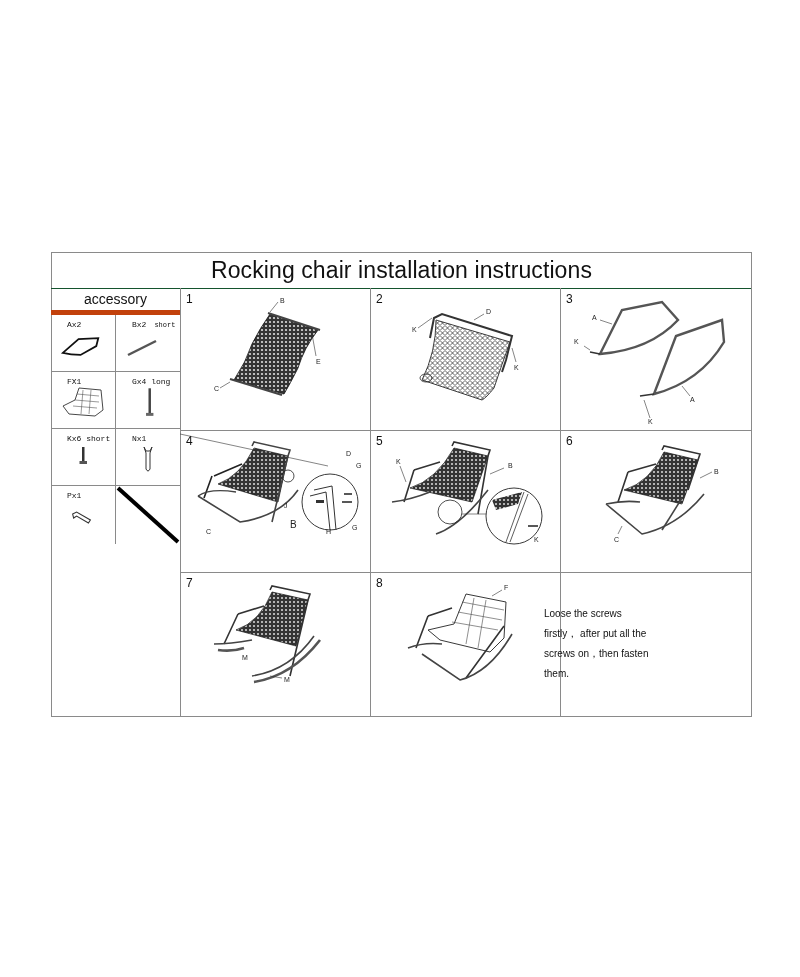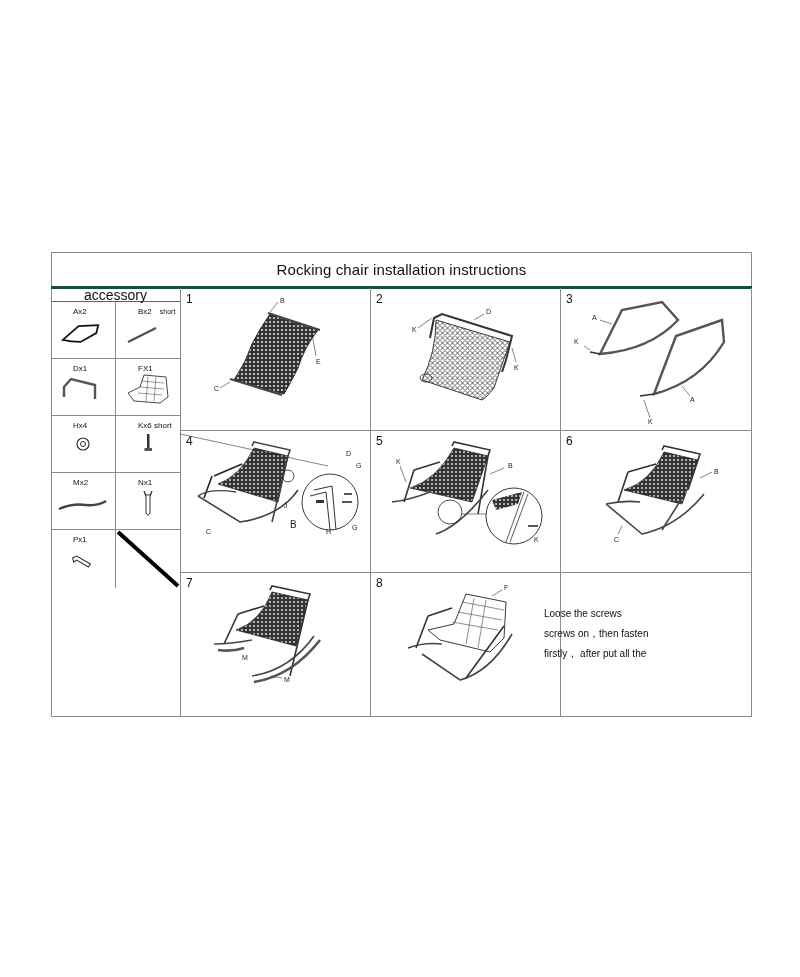--- a/index.html
+++ b/index.html
@@ -1,25 +1,25 @@
 <!DOCTYPE html>
 <html><head>
 <meta charset="utf-8">
 <style>
   html, body { margin:0; padding:0; background:#ffffff; }
   body { width:800px; height:977px; position:relative; overflow:hidden; font-family:"Liberation Sans", sans-serif; color:#111; }
   .frame { position:absolute; left:51px; top:252px; width:701px; height:465px; border:1px solid #8a8a8a; box-sizing:border-box; }
-  .title { position:absolute; left:51px; top:252px; width:701px; height:37px; border-bottom:3px solid #14532d; box-sizing:border-box; display:flex; align-items:center; justify-content:center; font-size:15px; letter-spacing:0.1px; }
+  .title { position:absolute; left:51px; top:252px; width:701px; height:37px; border-bottom:1px solid #14532d; box-sizing:border-box; display:flex; align-items:center; justify-content:center; font-size:23px; letter-spacing:0.1px; }
   .acc-col { position:absolute; left:51px; top:288px; width:130px; height:429px; border-right:1px solid #8a8a8a; box-sizing:border-box; }
-  .acc-head { height:14px; border-bottom:1px solid #c2410c; box-sizing:border-box; display:flex; align-items:center; justify-content:center; font-size:14px;text-align:right; }
+  .acc-head { height:27px; border-bottom:5px solid #c2410c; box-sizing:border-box; display:flex; align-items:center; justify-content:center; font-size:14px;text-align:right; }
   .acc-grid { display:grid; grid-template-columns:65px 64px; }
   .acc-cell { height:57px; border-bottom:1px solid #8a8a8a; box-sizing:border-box; position:relative; }
   .acc-cell:nth-child(odd) { border-right:1px solid #8a8a8a; }
   .acc-cell.last { border-bottom:none; height:58px; }
-  .acc-label { position:absolute; left:22px; top:5px; font-size:8px; }
+  .acc-label { position:absolute; left:16px; top:5px; font-size:8px;font-family:Liberation Mono, monospace; }
   .acc-label .sub { margin-left:8px; font-size:7px; }
   .acc-icon { position:absolute; left:0; top:14px; width:100%; height:42px; }
   .step { position:absolute; border-right:1px solid #8a8a8a; border-bottom:1px solid #8a8a8a; box-sizing:border-box; }
   .step .num { position:absolute; left:6px; top:4px; font-size:12px; }
   .step svg { position:absolute; left:0; top:0; }
   .note { position:absolute; left:544px; top:604px; width:180px; font-size:10px; line-height:20px; }
   .note div { white-space:nowrap; }
   .lbl { font-family:"Liberation Sans", sans-serif; font-size:7px; fill:#222; }
 </style>
 </head>
@@ -39,57 +39,45 @@
         <path d="M12 24 L28 10 L48 9 L46 17 L30 26 Q20 26 12 24 Z" fill="none" stroke="#111" stroke-width="1.8"></path>
       </svg>
     </div>
     <div class="acc-cell">
       <span class="acc-label"><span>Bx2</span><span class="sub">short</span></span>
       <svg class="acc-icon" viewBox="0 0 64 42">
         <line x1="12" y1="26" x2="40" y2="12" stroke="#555" stroke-width="2.5"></line>
       </svg>
     </div>
 
-    <div class="acc-cell">
-      <span class="acc-label">Dx1</span>
-      <svg class="acc-icon" viewBox="0 0 64 42">
-        <path d="M13 24 L13 14 L20 6 L44 12 L44 26" fill="none" stroke="#555" stroke-width="2.4"></path>
-      </svg>
-    </div>
 
     <div class="acc-cell">
       <span class="acc-label">FX1</span>
       <svg class="acc-icon" viewBox="0 0 64 42">
         <path d="M28 2 L50 4 L52 24 L44 30 L18 28 L12 20 L24 14 Z" fill="none" stroke="#333" stroke-width="0.9"></path>
         <path d="M26 8 L48 10 M24 14 L48 16 M22 20 L46 22 M32 4 L30 28 M40 4 L38 28" stroke="#555" stroke-width="0.6"></path>
       </svg>
     </div>
 
     <div class="acc-cell">
-      <span class="acc-label">Hx4</span>
-      <svg class="acc-icon" viewBox="0 0 64 42">
-        <circle cx="32" cy="14" r="6" fill="none" stroke="#333" stroke-width="1.2"></circle>
-        <circle cx="32" cy="14" r="2.5" fill="none" stroke="#333" stroke-width="1"></circle>
+      <span class="acc-label">Gx4 long</span>
+      <svg class="acc-icon" viewBox="0 0 65 42">
+        <rect x="33" y="2" width="2.5" height="26" fill="#444"></rect>
+        <rect x="30.5" y="27" width="7.5" height="3" fill="#666"></rect>
       </svg>
     </div>
 
     <div class="acc-cell">
       <span class="acc-label">Kx6 short</span>
       <svg class="acc-icon" viewBox="0 0 64 42">
         <rect x="31" y="4" width="2.5" height="14" fill="#333"></rect>
         <rect x="28.5" y="18" width="7.5" height="3" fill="#555"></rect>
       </svg>
     </div>
 
-    <div class="acc-cell">
-      <span class="acc-label">Mx2</span>
-      <svg class="acc-icon" viewBox="0 0 65 42">
-        <path d="M8 22 Q22 16 36 18 Q48 19 56 14" fill="none" stroke="#444" stroke-width="2.4"></path>
-      </svg>
-    </div>
     <div class="acc-cell">
       <span class="acc-label">Nx1</span>
       <svg class="acc-icon" viewBox="0 0 64 42">
         <path d="M28 4 L30 10 L30 26 Q32 30 34 26 L34 10 L36 4 L34 8 L30 8 Z" fill="none" stroke="#333" stroke-width="1"></path>
       </svg>
     </div>
 
     <div class="acc-cell last">
       <span class="acc-label">Px1</span>
       <svg class="acc-icon" viewBox="0 0 65 42">
@@ -267,15 +255,16 @@
     <path d="M92 30 L134 38 M88 40 L132 48 M82 50 L128 58 M104 26 L96 72 M116 28 L108 76" stroke="#444" stroke-width="0.6"></path>
     <path d="M58 44 L82 36 M58 44 L46 76 M134 54 L96 106" fill="none" stroke="#333" stroke-width="1.6"></path>
     <path d="M38 76 Q54 70 72 72 M52 82 L90 108 Q120 100 142 62" fill="none" stroke="#444" stroke-width="1.6"></path>
     <line x1="122" y1="24" x2="132" y2="18" stroke="#333" stroke-width="0.6"></line>
     <text class="lbl" x="134" y="18">F</text>
   </svg>
 </div>
 
 <div class="note">
   <div>Loose the screws</div>
+  <div>firstly，  after put all the</div>
   <div>screws on，then fasten</div>
-  <div>firstly，  after put all the</div>
+  <div>them.</div>
 </div>
 
 </body></html>

